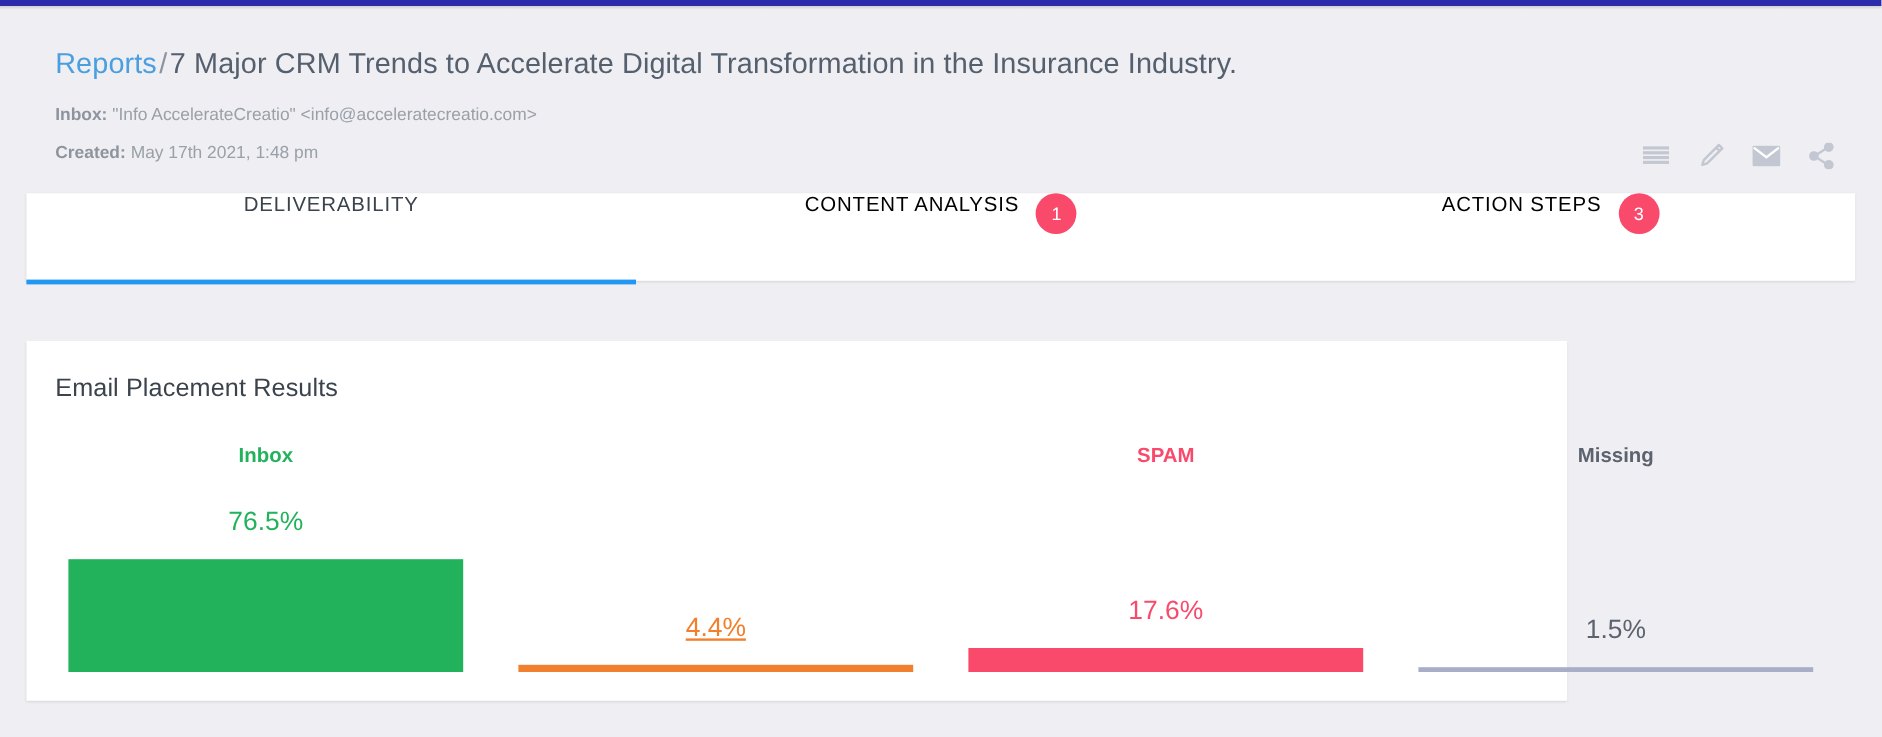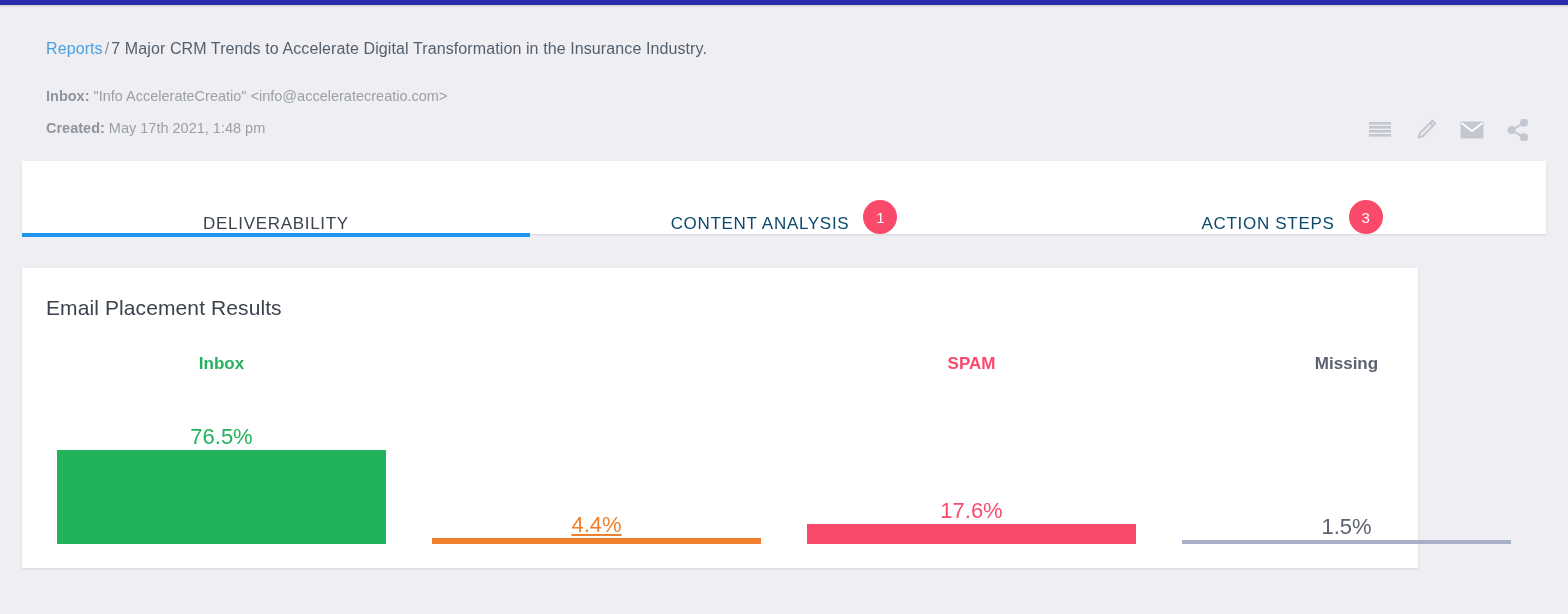--- a/index.html
+++ b/index.html
@@ -42,21 +42,21 @@
     top: 8px; left: 0;
     width: 1568px;
     height: 145px;
     background: #eeeef3;
   }
 
   .breadcrumb {
     position: absolute;
     top: 32px;
     left: 46px;
-    font-size: 16px;
+    font-size: 24px;
     color: #55606e;
     white-space: nowrap;
     letter-spacing: 0.1px;
   }
   .breadcrumb .crumb-link {
     color: #4a9fe0;
     cursor: pointer;
   }
   .breadcrumb .crumb-sep {
     color: #8b939e;
@@ -107,31 +107,31 @@
     width: 1524px;
     height: 73px;
     background: #ffffff;
     box-shadow: 0 1px 2px rgba(0,0,0,0.10);
     display: flex;
     align-items: stretch;
   }
   .tab {
     flex: 1 1 0;
     display: flex;
-    align-items: flex-end;
+    align-items: flex-start;
     justify-content: center;
     gap: 14px;
     position: relative;
     cursor: pointer;
     height: 73px;
   }
   .tab-label {
     font-size: 17px;
     letter-spacing: 0.7px;
-    color: #0c4a6e;
+    color: #000000;
     white-space: nowrap;
   }
   .tab.active .tab-label {
     color: #3b434d;
   }
   .tab.active::after {
     content: "";
     position: absolute;
     left: 0;
     bottom: -3px;
@@ -148,23 +148,23 @@
     font-size: 15px;
     display: flex;
     align-items: center;
     justify-content: center;
     flex: 0 0 auto;
   }
 
   
   .card {
     position: absolute;
-    top: 268px;
+    top: 284px;
     left: 22px;
-    width: 1396px;
+    width: 1284px;
     height: 300px;
     background: #ffffff;
     box-shadow: 0 1px 2px rgba(0,0,0,0.10);
   }
   .card-title {
     position: absolute;
     top: 28px;
     left: 24px;
     font-size: 21px;
     color: #3b434d;
@@ -196,21 +196,21 @@
   }
   .col-stack {
     position: absolute;
     bottom: 0;
     left: 23px;
     right: 23px;
   }
   .col-value {
     text-align: center;
     font-size: 22px;
-    padding-bottom: 0;
+    padding-bottom: 18px;
   }
   .col-bar {
     width: 100%;
   }
 </style>
 </head>
 <body>
 
 <div id="app">
 

